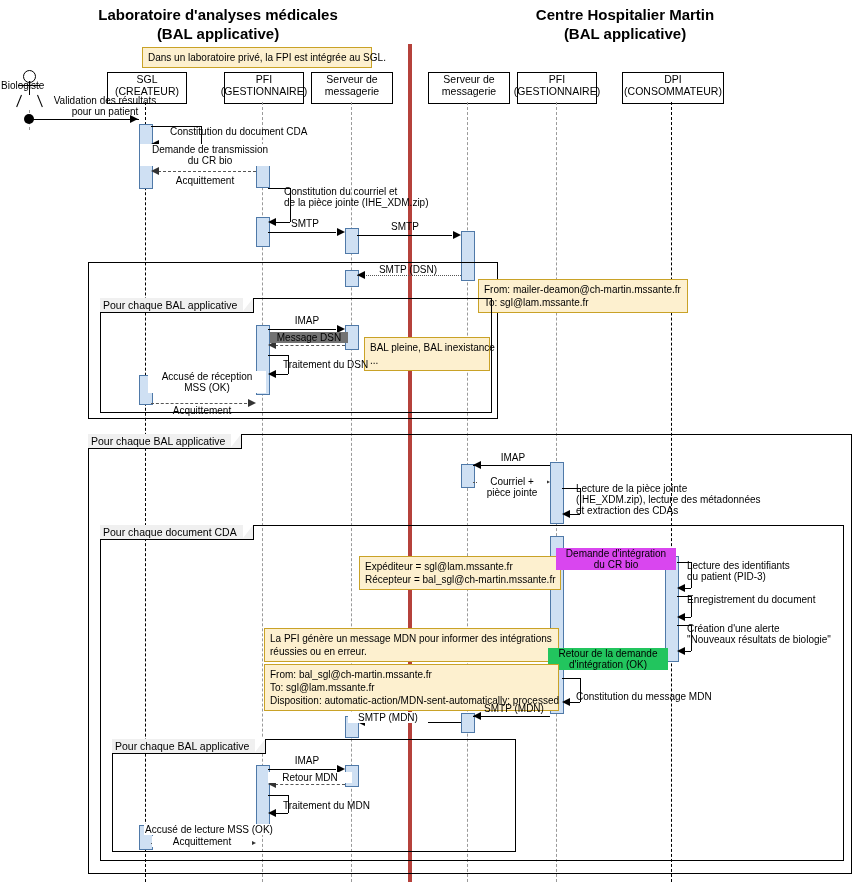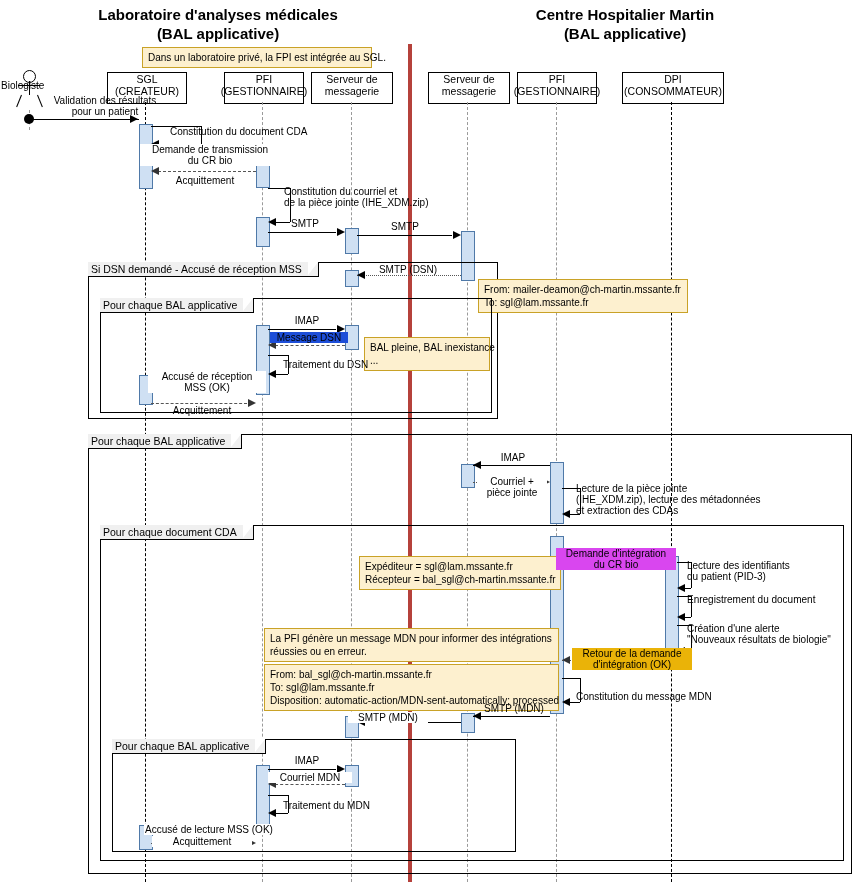--- a/index.html
+++ b/index.html
@@ -132,42 +132,41 @@
   <div class="msg" style="left:268px;top:232px;width:68px;"></div>
   <div class="ah r" style="left:337px;top:228px;"></div>
   <div class="lbl" style="left:270px;top:218px;width:70px;">SMTP</div>
 
   <div class="act" style="left:461px;top:231px;width:12px;height:48px;"></div>
   <div class="msg" style="left:357px;top:235px;width:95px;"></div>
   <div class="ah r" style="left:453px;top:231px;"></div>
   <div class="lbl" style="left:375px;top:221px;width:60px;">SMTP</div>
 
   <div class="frag" style="left:88px;top:262px;width:408px;height:155px;"></div>
-  <div class="fraglbl" style="left:88px;top:262px;">Si DSN demandé - Accusé de réception MSS</div>
 
   <div class="act" style="left:345px;top:270px;width:12px;height:15px;"></div>
   <div class="msg dot" style="left:357px;top:275px;width:104px;"></div>
   <div class="ah l" style="left:357px;top:271px;"></div>
   <div class="lbl" style="left:368px;top:264px;width:80px;">SMTP (DSN)</div>
 
   <div class="note" style="left:478px;top:279px;width:198px;">From: mailer-deamon@ch-martin.mssante.fr
 To: sgl@lam.mssante.fr</div>
 
   <div class="frag" style="left:100px;top:298px;width:390px;height:113px;"></div>
   <div class="fraglbl" style="left:100px;top:298px;">Pour chaque BAL applicative</div>
 
   <div class="act" style="left:256px;top:325px;width:12px;height:68px;"></div>
   <div class="act" style="left:345px;top:325px;width:12px;height:23px;"></div>
   <div class="msg" style="left:268px;top:329px;width:68px;"></div>
   <div class="ah r" style="left:337px;top:325px;"></div>
   <div class="lbl" style="left:272px;top:315px;width:70px;">IMAP</div>
 
   <div class="msg dash" style="left:275px;top:345px;width:70px;"></div>
   <div class="ahl l" style="left:268px;top:341px;"></div>
-  <div class="lbl" style="left:270px;top:332px;width:78px;background:#1d4ed8;">Message DSN</div>
+  <div class="lbl" style="left:270px;top:332px;width:78px;background:#737373;">Message DSN</div>
 
   <div class="note" style="left:364px;top:337px;width:114px;">BAL pleine, BAL inexistance
 ...</div>
 
   <div class="vline" style="left:268px;top:355px;height:0;width:20px;border-left:none;border-top:1px solid #000;"></div>
   <div class="vline" style="left:288px;top:355px;height:19px;"></div>
   <div class="msg" style="left:275px;top:374px;width:13px;"></div>
   <div class="ah l" style="left:268px;top:370px;"></div>
   <div class="lbl lft" style="left:283px;top:359px;width:120px;">Traitement du DSN</div>
 
@@ -235,21 +234,21 @@
   <div class="msg" style="left:684px;top:651px;width:7px;"></div>
   <div class="ah l" style="left:677px;top:647px;"></div>
   <div class="lbl lft" style="left:687px;top:623px;width:180px;">Création d'une alerte
 "Nouveaux résultats de biologie"</div>
 
   <div class="note" style="left:264px;top:628px;width:283px;">La PFI génère un message MDN pour informer des intégrations
 réussies ou en erreur.</div>
 
   <div class="msg dot" style="left:562px;top:660px;width:103px;"></div>
   <div class="ahl l" style="left:562px;top:656px;"></div>
-  <div class="lbl" style="left:572px;top:648px;width:120px;background:#eab308;">Retour de la demande
+  <div class="lbl" style="left:548px;top:648px;width:120px;background:#22c55e;">Retour de la demande
 d'intégration (OK)</div>
 
   <div class="note" style="left:264px;top:664px;width:283px;">From: bal_sgl@ch-martin.mssante.fr
 To: sgl@lam.mssante.fr
 Disposition: automatic-action/MDN-sent-automatically; processed</div>
 
   <div class="vline" style="left:562px;top:678px;height:0;width:18px;border-left:none;border-top:1px solid #000;"></div>
   <div class="vline" style="left:580px;top:678px;height:24px;"></div>
   <div class="msg" style="left:569px;top:702px;width:11px;"></div>
   <div class="ah l" style="left:562px;top:698px;"></div>
@@ -269,21 +268,21 @@
   <div class="fraglbl" style="left:112px;top:739px;">Pour chaque BAL applicative</div>
 
   <div class="act" style="left:256px;top:765px;width:12px;height:67px;"></div>
   <div class="act" style="left:345px;top:765px;width:12px;height:20px;"></div>
   <div class="msg" style="left:268px;top:769px;width:68px;"></div>
   <div class="ah r" style="left:337px;top:765px;"></div>
   <div class="lbl" style="left:272px;top:755px;width:70px;">IMAP</div>
 
   <div class="msg dash" style="left:275px;top:784px;width:70px;"></div>
   <div class="ahl l" style="left:268px;top:780px;"></div>
-  <div class="lbl" style="left:268px;top:772px;width:84px;background:#fff;">Courriel MDN</div>
+  <div class="lbl" style="left:268px;top:772px;width:84px;background:#fff;">Retour MDN</div>
 
   <div class="vline" style="left:268px;top:795px;height:0;width:20px;border-left:none;border-top:1px solid #000;"></div>
   <div class="vline" style="left:288px;top:795px;height:18px;"></div>
   <div class="msg" style="left:275px;top:813px;width:13px;"></div>
   <div class="ah l" style="left:268px;top:809px;"></div>
   <div class="lbl lft" style="left:283px;top:800px;width:120px;">Traitement du MDN</div>
 
   <div class="act" style="left:139px;top:825px;width:12px;height:23px;"></div>
   <div class="msg" style="left:158px;top:831px;width:98px;"></div>
   <div class="ah l" style="left:151px;top:827px;"></div>

